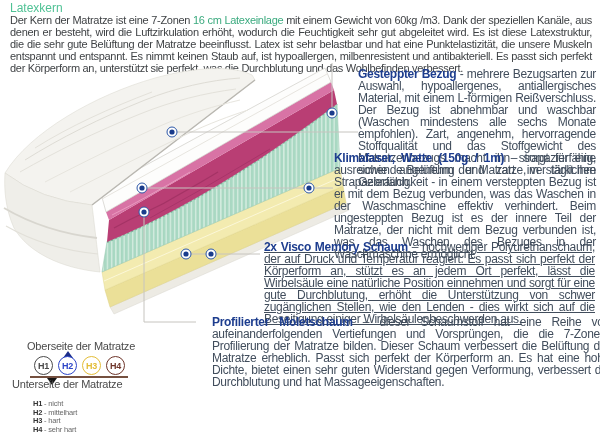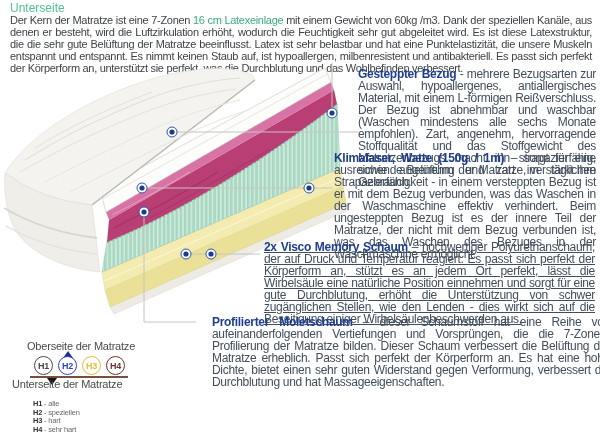--- a/index.html
+++ b/index.html
@@ -50,21 +50,21 @@
   #hc0{left:34px;} #hc1{left:58px;} #hc2{left:82px;} #hc3{left:106px;}
   .legend{position:absolute;left:33px;top:400px;}
   .legend-row{font-size:7.5px;line-height:8.6px;color:#6a6a6a;letter-spacing:-0.2px;}
   .legend-row .code{font-weight:bold;color:#333;}
 </style>
 </head>
 <body>
 
 <div id="stage">
 
-  <div class="title">Unterseite</div>
+  <div class="title">Latexkern</div>
 
   <div class="intro"><span>Der Kern der Matratze ist eine 7-Zonen </span><span class="hl">16 cm Latexeinlage</span><span> mit einem Gewicht von 60kg /m3. Dank der speziellen Kanäle, aus denen er besteht, wird die Luftzirkulation erhöht, wodurch die Feuchtigkeit sehr gut abgeleitet wird. Es ist diese Latexstruktur, die die sehr gute Belüftung der Matratze beeinflusst. Latex ist sehr belastbar und hat eine Punktelastizität, die unsere Muskeln entspannt und entspannt. Es nimmt keinen Staub auf, ist hypoallergen, milbenresistent und antibakteriell. Es passt sich perfekt der Körperform an, unterstützt sie perfekt, was die Durchblutung und das Wohlbefinden verbessert.</span></div>
 
   <svg id="mattress-svg" viewBox="0 0 365 270">
     <defs>
       <pattern id="gstripes" width="4.2" height="8" patternUnits="userSpaceOnUse">
         <rect width="4.2" height="8" fill="#d9efe3"></rect>
         <rect width="1.8" height="8" fill="#a9d9c3"></rect>
         <rect x="3.2" width="0.7" height="8" fill="#8cc7ae"></rect>
       </pattern>
@@ -175,19 +175,19 @@
     </div>
   <div class="h-circle" id="hc3" title="sehr hart" style="border-color: rgb(110, 53, 42);">
       <span style="color: rgb(110, 53, 42);">H4</span>
     </div>
 
   <div class="hd-line"></div>
   <div class="tri-down"></div>
   <div class="hd-label" id="hd-bottom-label">Unterseite der Matratze</div>
 
   <div class="legend">
-    <div class="legend-row"><span class="code">H1</span><span> - </span><span>alle</span></div>
-    <div class="legend-row"><span class="code">H2</span><span> - </span><span>speziellen</span></div>
+    <div class="legend-row"><span class="code">H1</span><span> - </span><span>nicht</span></div>
+    <div class="legend-row"><span class="code">H2</span><span> - </span><span>mittelhart</span></div>
     <div class="legend-row"><span class="code">H3</span><span> - </span><span>hart</span></div>
     <div class="legend-row"><span class="code">H4</span><span> - </span><span>sehr hart</span></div>
   </div>
 
 </div>
 
 </body></html>

